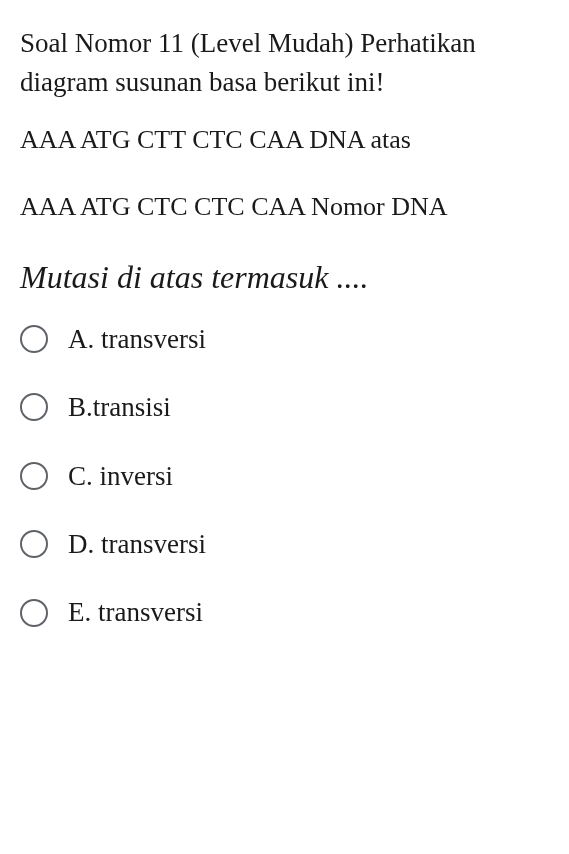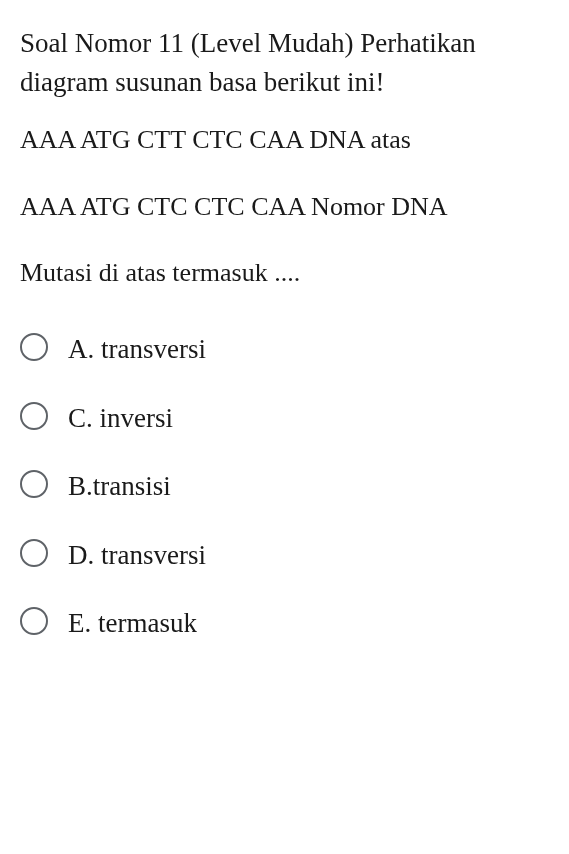--- a/index.html
+++ b/index.html
@@ -20,33 +20,34 @@
       margin-bottom: 20px;
       font-weight: 400;
     }
     .sequence-line {
       font-size: 26px;
       line-height: 1.4;
       margin-bottom: 30px;
       font-weight: 400;
     }
     .question-prompt {
-      font-size: 26px;
+      font-size: 32px;
       line-height: 1.4;
-      margin-bottom: 42px;
+      margin-bottom: 23px;
       font-weight: 400;
+      font-style: italic;
     }
     .options {
       display: flex;
       flex-direction: column;
       gap: 36px;
     }
     .option {
       display: flex;
-      align-items: flex-start;
+      align-items: center;
       gap: 20px;
       cursor: pointer;
     }
     .radio-circle {
       width: 28px;
       height: 28px;
       border: 2.5px solid #5f6368;
       border-radius: 50%;
       flex-shrink: 0;
     }
@@ -71,27 +72,27 @@
 
 <div class="question-prompt">Mutasi di atas termasuk ....</div>
 
 <div class="options">
   <div class="option">
     <div class="radio-circle"></div>
     <div class="option-label">A. transversi</div>
   </div>
   <div class="option">
     <div class="radio-circle"></div>
-    <div class="option-label">C. inversi</div>
+    <div class="option-label">B.transisi</div>
   </div>
   <div class="option">
     <div class="radio-circle"></div>
-    <div class="option-label">B.transisi</div>
+    <div class="option-label">C. inversi</div>
   </div>
   <div class="option">
     <div class="radio-circle"></div>
     <div class="option-label">D. transversi</div>
   </div>
   <div class="option">
     <div class="radio-circle"></div>
-    <div class="option-label">E. termasuk</div>
+    <div class="option-label">E. transversi</div>
   </div>
 </div>
 
 </body></html>

